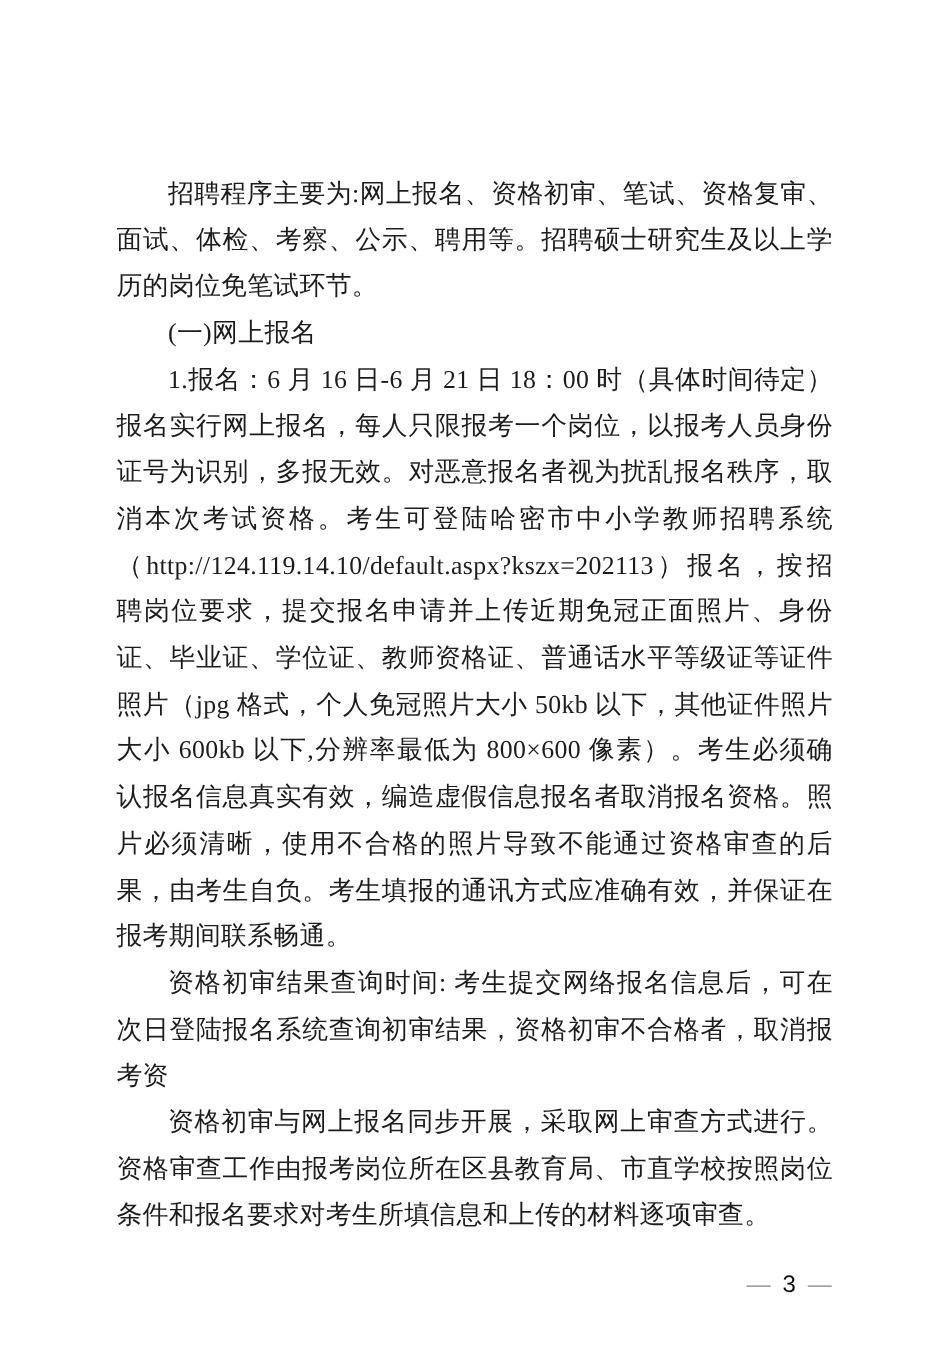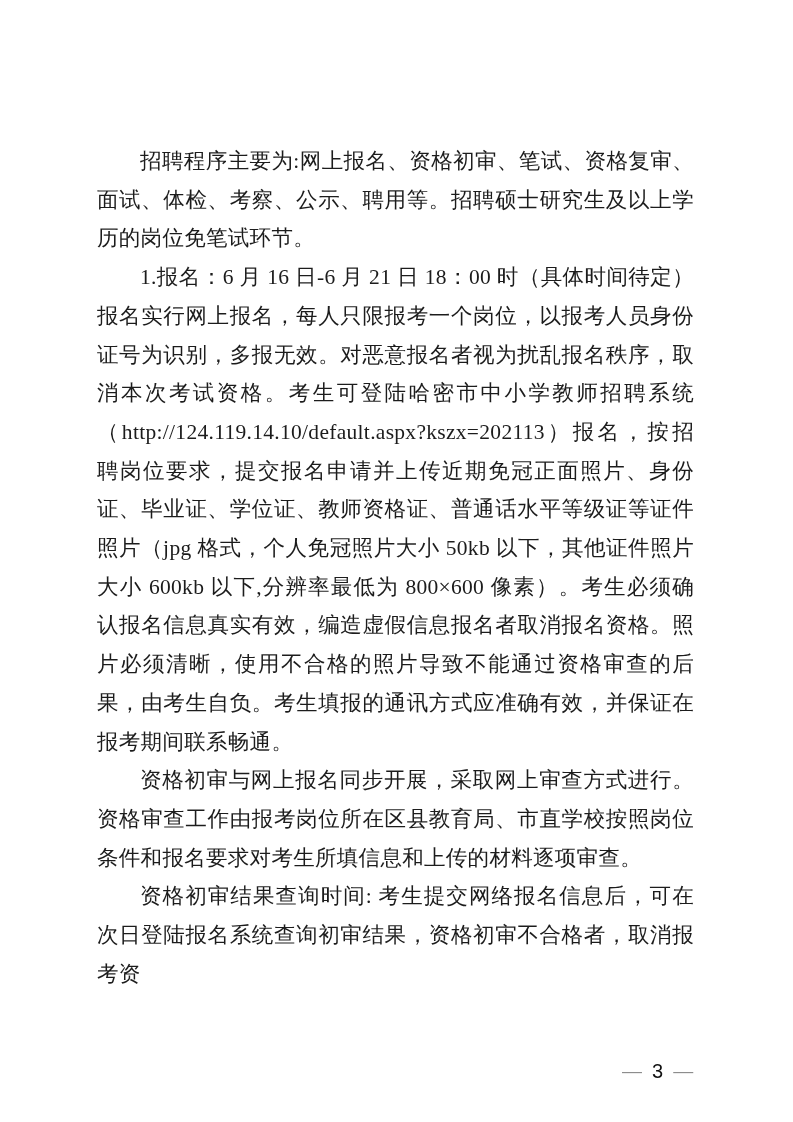--- a/index.html
+++ b/index.html
@@ -53,22 +53,23 @@
   .footer .pagenum {
     color: #111111;
   }
 </style>
 </head>
 <body>
 
 <div class="page">
   <div class="content" id="doc-body">
       <div class="para">招聘程序主要为:网上报名、资格初审、笔试、资格复审、面试、体检、考察、公示、聘用等。招聘硕士研究生及以上学历的岗位免笔试环节。</div>
+      <div class="para heading">(一)网上报名</div>
       <div class="para">1.报名：6 月 16 日-6 月 21 日 18：00 时（具体时间待定）报名实行网上报名，每人只限报考一个岗位，以报考人员身份证号为识别，多报无效。对恶意报名者视为扰乱报名秩序，取消本次考试资格。考生可登陆哈密市中小学教师招聘系统（http://124.119.14.10/default.aspx?kszx=202113）报名，按招聘岗位要求，提交报名申请并上传近期免冠正面照片、身份证、毕业证、学位证、教师资格证、普通话水平等级证等证件照片（jpg 格式，个人免冠照片大小 50kb 以下，其他证件照片大小 600kb 以下,分辨率最低为 800×600 像素）。考生必须确认报名信息真实有效，编造虚假信息报名者取消报名资格。照片必须清晰，使用不合格的照片导致不能通过资格审查的后果，由考生自负。考生填报的通讯方式应准确有效，并保证在报考期间联系畅通。</div>
+      <div class="para">资格初审结果查询时间: 考生提交网络报名信息后，可在次日登陆报名系统查询初审结果，资格初审不合格者，取消报考资</div>
       <div class="para">资格初审与网上报名同步开展，采取网上审查方式进行。资格审查工作由报考岗位所在区县教育局、市直学校按照岗位条件和报名要求对考生所填信息和上传的材料逐项审查。</div>
-      <div class="para">资格初审结果查询时间: 考生提交网络报名信息后，可在次日登陆报名系统查询初审结果，资格初审不合格者，取消报考资</div>
     </div>
   <div class="footer">
     <span class="dash">—</span>
     <span class="pagenum">3</span>
     <span class="dash">—</span>
   </div>
 </div>
 
 </body></html>

